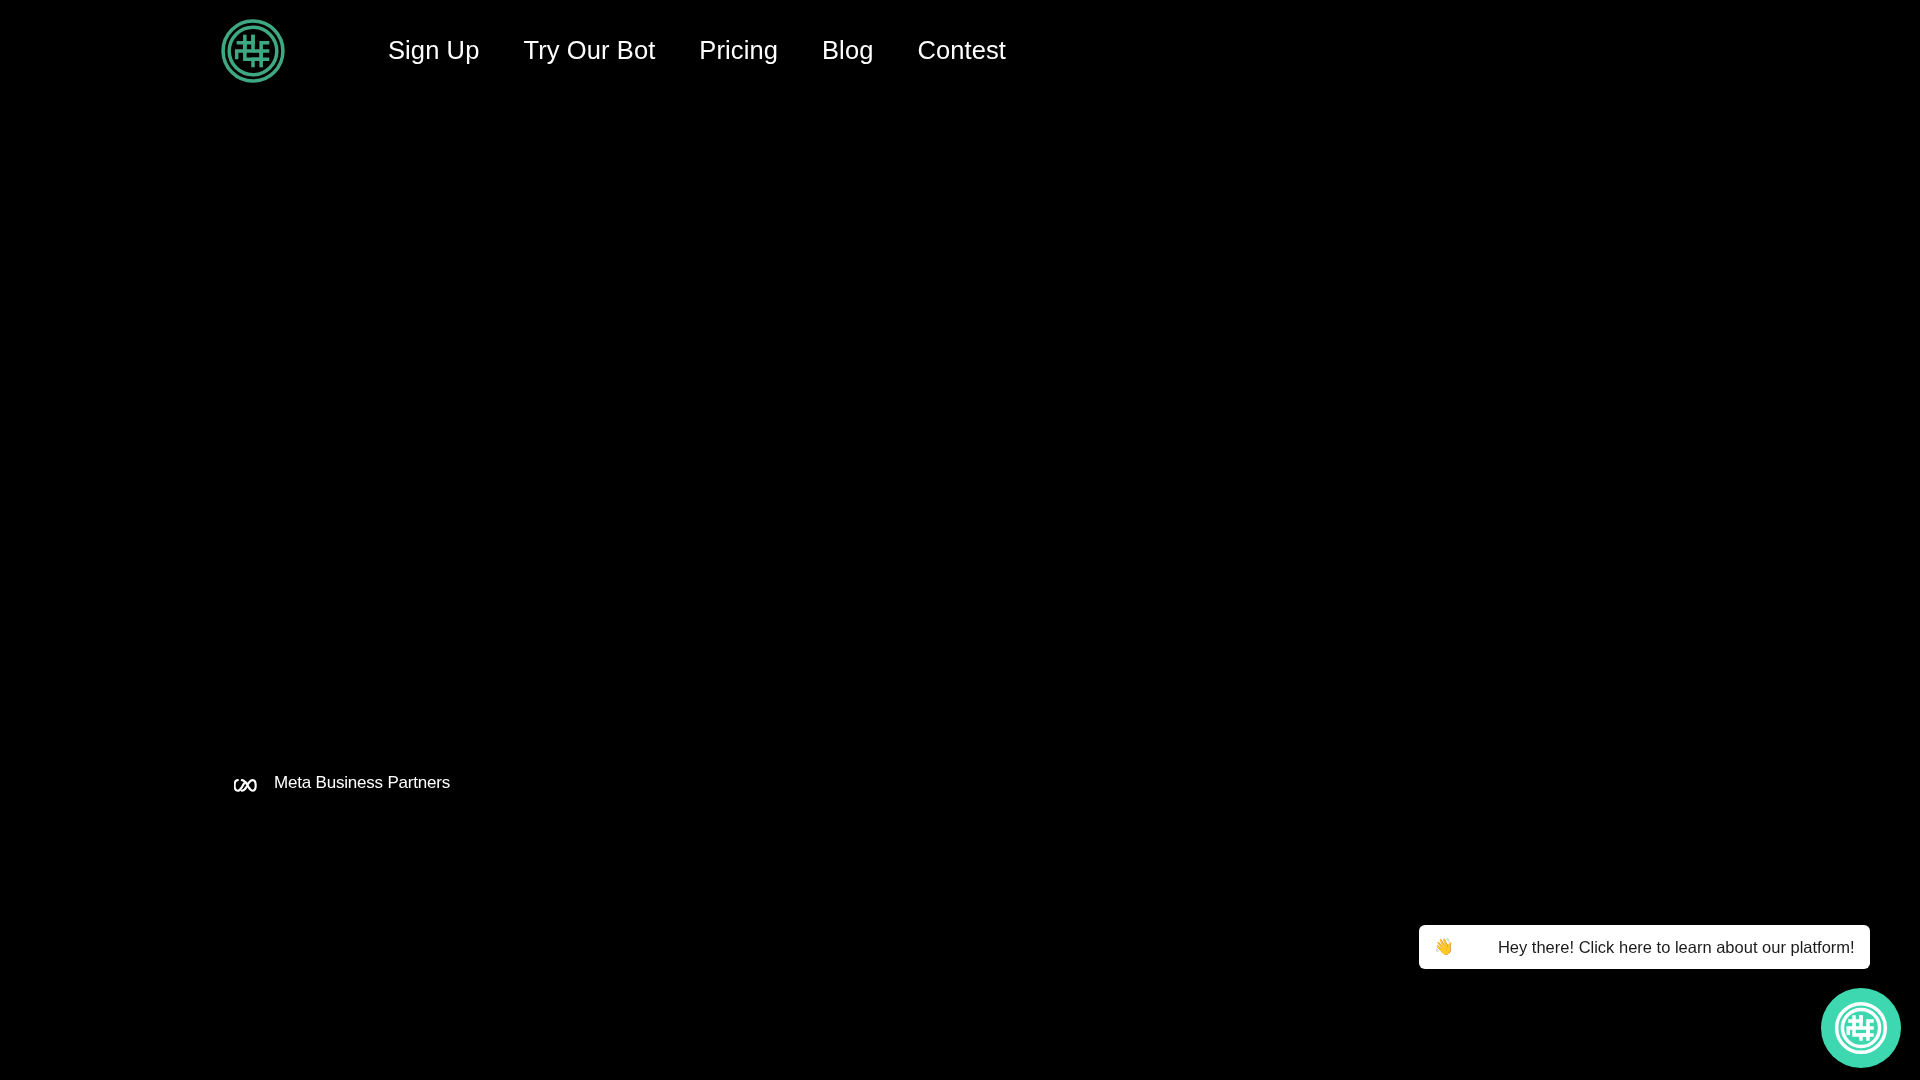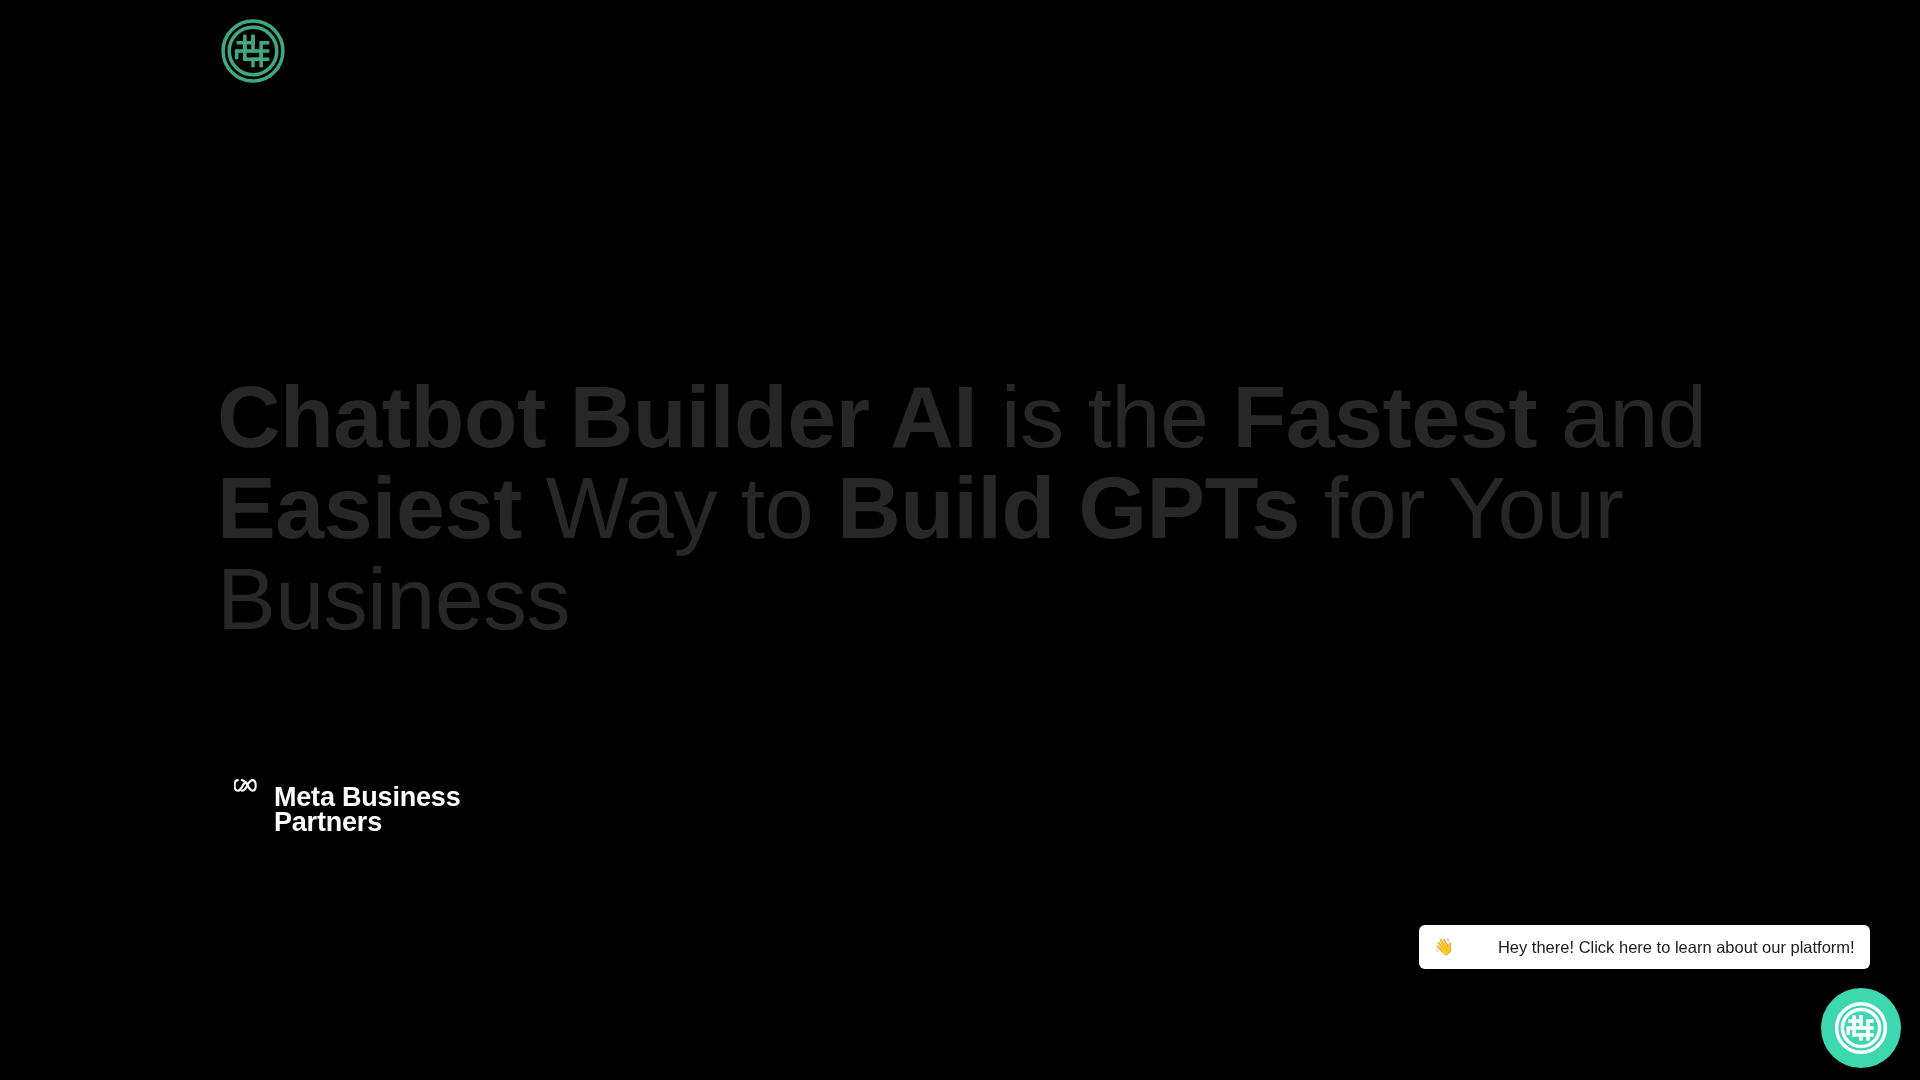--- a/index.html
+++ b/index.html
@@ -95,26 +95,25 @@
 
   .meta-mark {
     width: 30px;
     height: 20px;
     margin-top: 6px;
     flex: 0 0 30px;
   }
 
   .meta-text {
     color: #ffffff;
-    font-size: 27px;
+    font-size: 17px;
     line-height: 25px;
-    font-weight: 700;
+    font-weight: 400;
     letter-spacing: -0.2px;
     max-width: 196px;
-    margin-top: 15px;
   }
 
   
   .chat-tooltip {
     position: absolute;
     left: 1419px;
     top: 925px;
     height: 44px;
     display: flex;
     align-items: center;
@@ -190,26 +189,32 @@
         <path d="M74 38 L62 38 L62 62 L38 62 L38 38"></path>
         <path d="M74 62 L50 62 L50 74"></path>
         <path d="M26 62 L26 50 L50 50 L50 26"></path>
         <path d="M74 50 L50 50"></path>
         <path d="M38 26 L38 50"></path>
         <path d="M62 74 L62 50"></path>
       </g>
     </svg>
   </a>
 
+  <nav class="nav">
+    <a class="nav-link" href="#">Sign Up</a>
+    <a class="nav-link" href="#">Try Our Bot</a>
+    <a class="nav-link" href="#">Pricing</a>
+    <a class="nav-link" href="#">Blog</a>
+    <a class="nav-link" href="#">Contest</a>
+  </nav>
 
 </header>
 
 <main class="hero">
 
-  <h1 class="headline"><span class="b">Chatbot Builder AI</span><span class="l"> is the </span><span class="b">Fastest</span><span class="l"> and </span><span class="b">Easiest</span><span class="l"> Way to </span><span class="b">Build GPTs</span><span class="l"> for Your Business</span></h1>
 
   <div class="meta-partners">
     <svg class="meta-mark" viewBox="0 0 44 26" aria-hidden="true">
       <path d="M5.6 4.4C2.6 4.4 0.9 8 0.9 12.4c0 4.3 1.6 7.6 4.4 7.6 2.5 0 4.1-1.9 6.3-5.4 0 0 2-3.3 2.6-4.4 0.9-1.5 1.6-2.6 2.6-2.6 1.3 0 2.3 1.6 3.3 4.1 0 0-0.9 1.5-1.6 2.6-2.4 3.9-4.3 5.7-7.1 5.7" fill="none" stroke="#ffffff" stroke-width="3.1" stroke-linecap="round" stroke-linejoin="round"></path>
       <path d="M11.4 4.4c2.9 0 5 2.2 7.4 6.1 0 0 1.4 2.3 2.3 3.8 2.4 3.9 3.9 5.7 6.4 5.7 2.7 0 4.3-3.3 4.3-7.6 0-4.4-1.7-8-4.6-8-2.6 0-4.5 2-7.2 6.5" fill="none" stroke="#ffffff" stroke-width="3.1" stroke-linecap="round" stroke-linejoin="round"></path>
     </svg>
     <div class="meta-text">Meta Business Partners</div>
   </div>
 
 </main>

